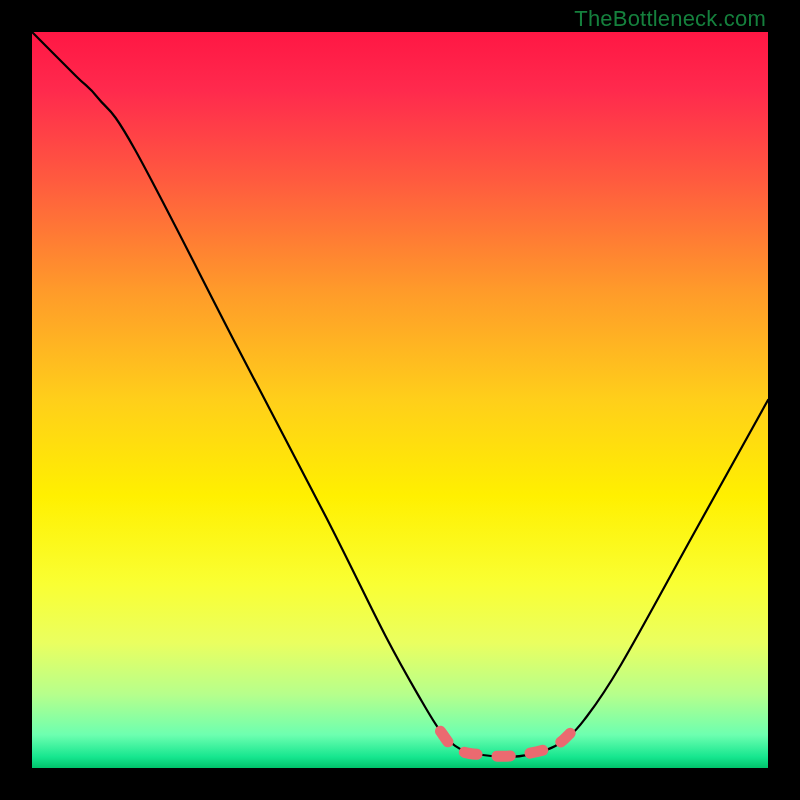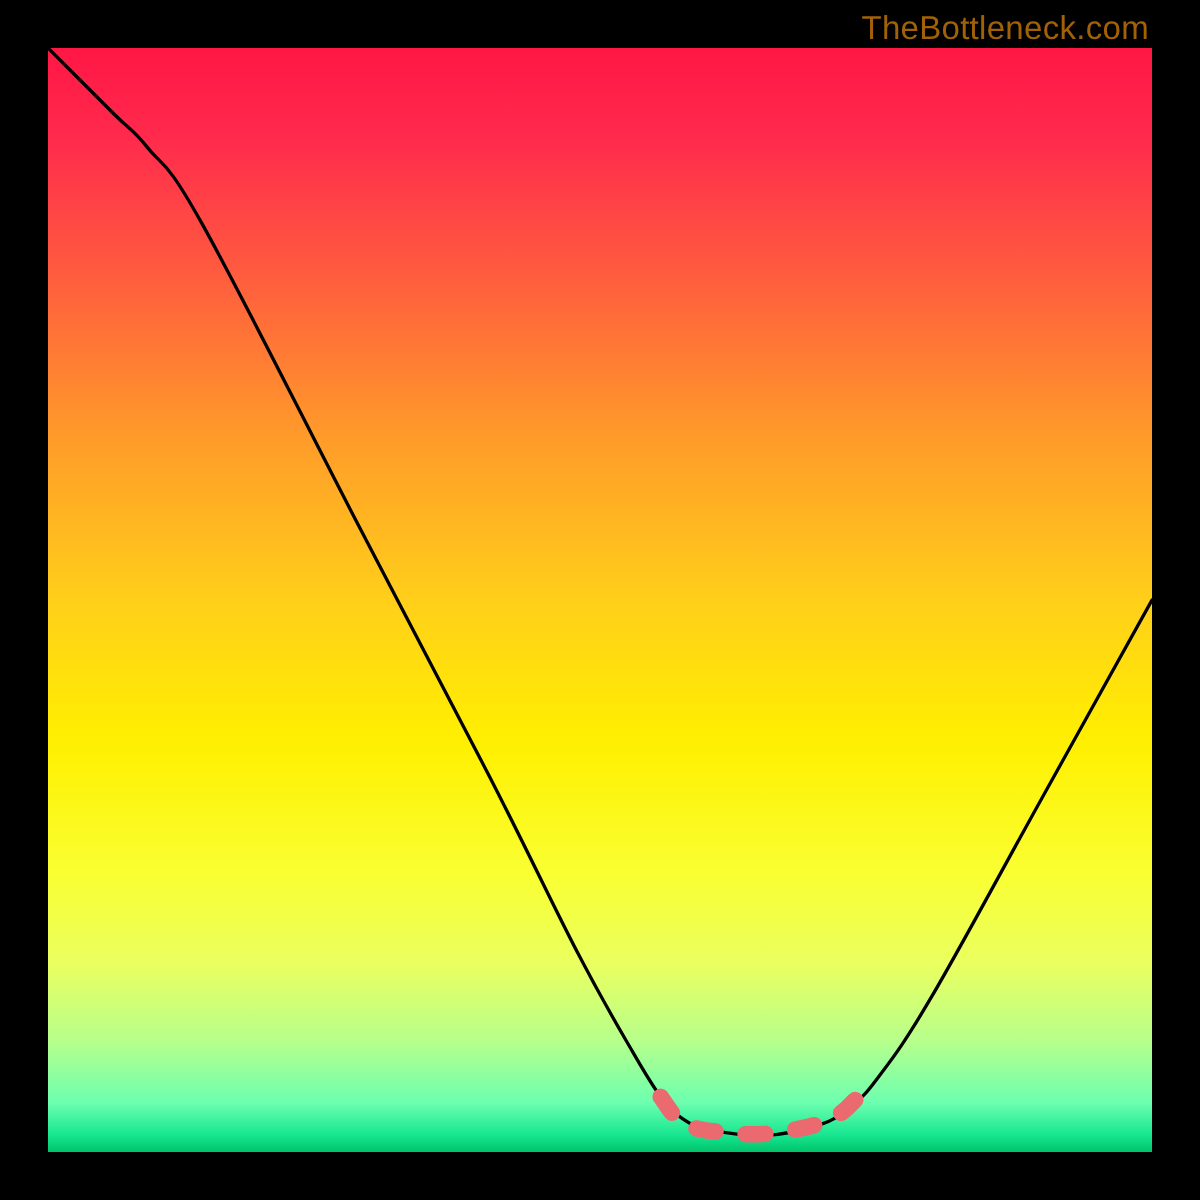--- a/index.html
+++ b/index.html
@@ -27,21 +27,21 @@
   .curve-svg {
     position: absolute;
     inset: 0;
     width: 100%;
     height: 100%;
   }
   .watermark {
     position: absolute;
     top: 6px;
     right: 34px;
-    color: #a16207;
+    color: #15803d;
     font-size: 22px;
     font-weight: 500;
     letter-spacing: 0.2px;
   }
 </style>
 </head>
 <body>
 
 <div class="frame">
   <div class="plot-area">

